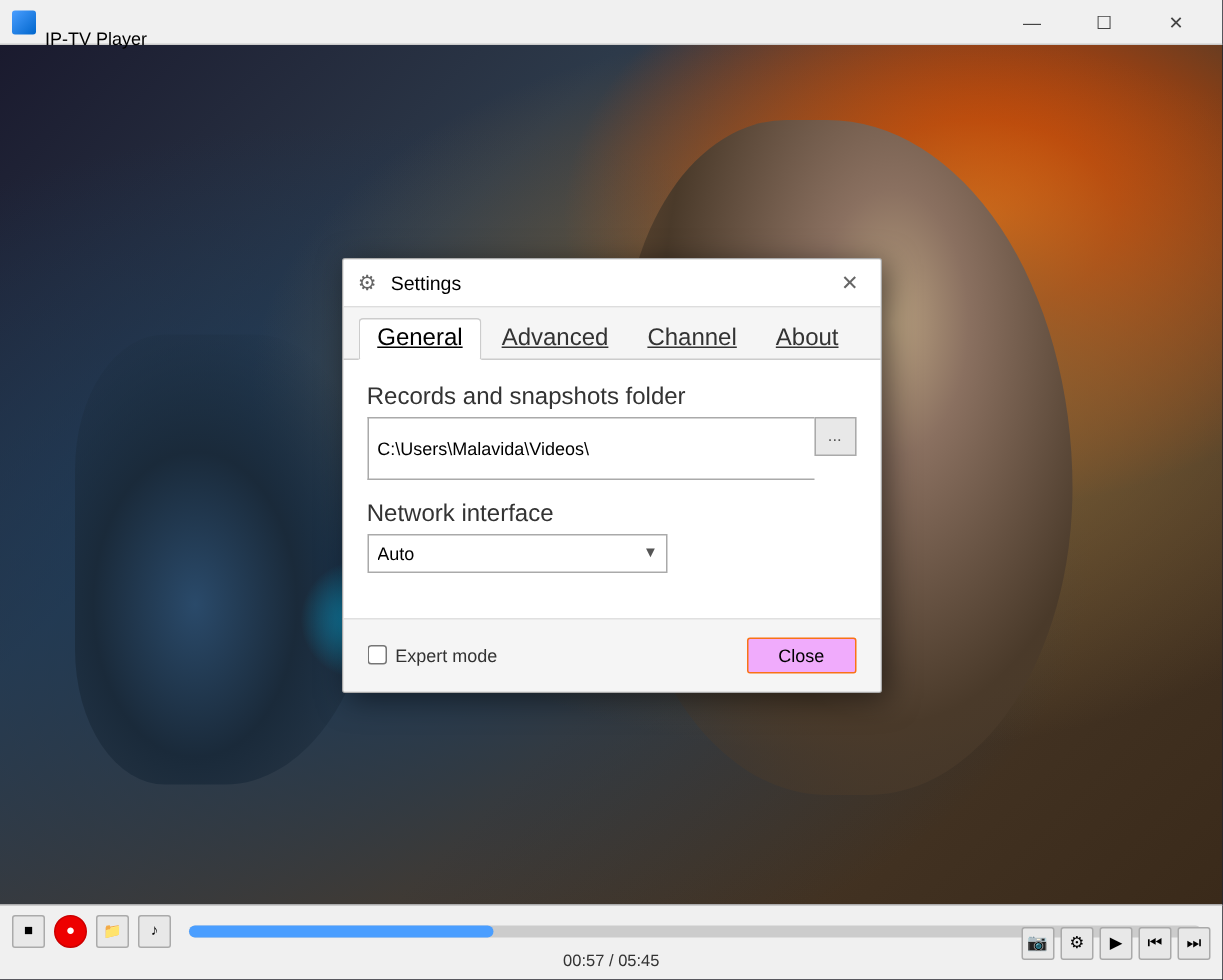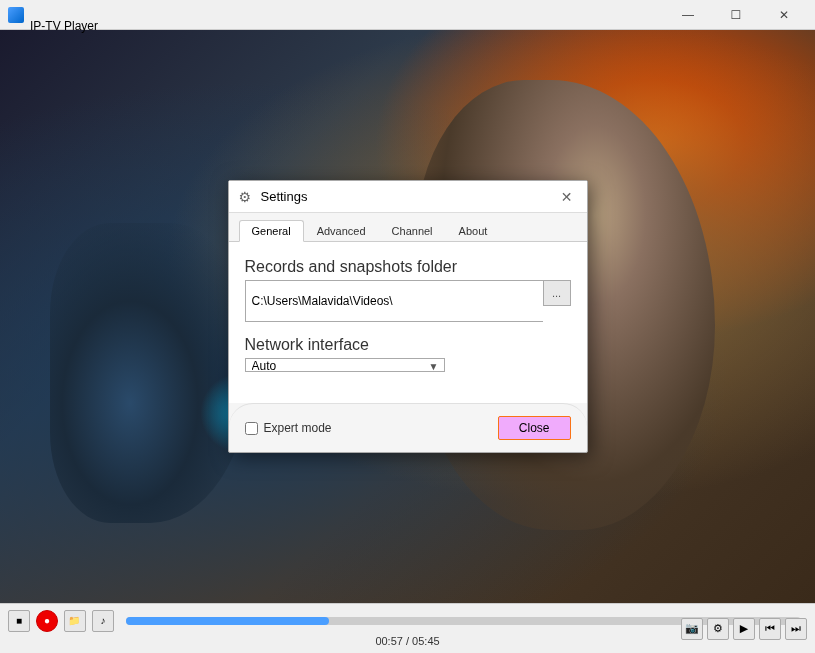--- a/index.html
+++ b/index.html
@@ -233,28 +233,29 @@
     .tabs {
       display: flex;
       background: #f5f5f5;
       border-bottom: 1px solid #ccc;
       padding: 6px 10px 0;
       gap: 0;
     }
     .tab {
       padding: 4px 12px;
       cursor: pointer;
-      font-size: 11px;
+      font-size: 16px;
       color: #333;
       border: 1px solid transparent;
       border-bottom: none;
       border-radius: 3px 3px 0 0;
       background: transparent;
       position: relative;
       bottom: -1px;
+      text-decoration: underline;
     }
     .tab.active {
       background: #fff;
       border-color: #ccc;
       border-bottom: 1px solid #fff;
       color: #000;
     }
 
     
     .dialog-content {
@@ -296,21 +297,21 @@
       font-size: 11px;
       color: #555;
     }
     .select-wrapper {
       position: relative;
       display: inline-block;
       width: 200px;
     }
     .form-select {
       width: 200px;
-      height: 14px;
+      height: 26px;
       border: 1px solid #aaa;
       padding: 0 24px 0 6px;
       font-size: 12px;
       background: #fff;
       appearance: none;
       cursor: pointer;
       outline: none;
     }
     .select-arrow {
       position: absolute;
@@ -323,21 +324,20 @@
     }
 
     
     .dialog-footer {
       padding: 12px 16px;
       background: #f5f5f5;
       border-top: 1px solid #e0e0e0;
       display: flex;
       align-items: center;
       justify-content: space-between;
-      border-radius: 24px;
     }
     .checkbox-group {
       display: flex;
       align-items: center;
       gap: 6px;
     }
     .checkbox-group input[type="checkbox"] {
       cursor: pointer;
     }
     .checkbox-label {

